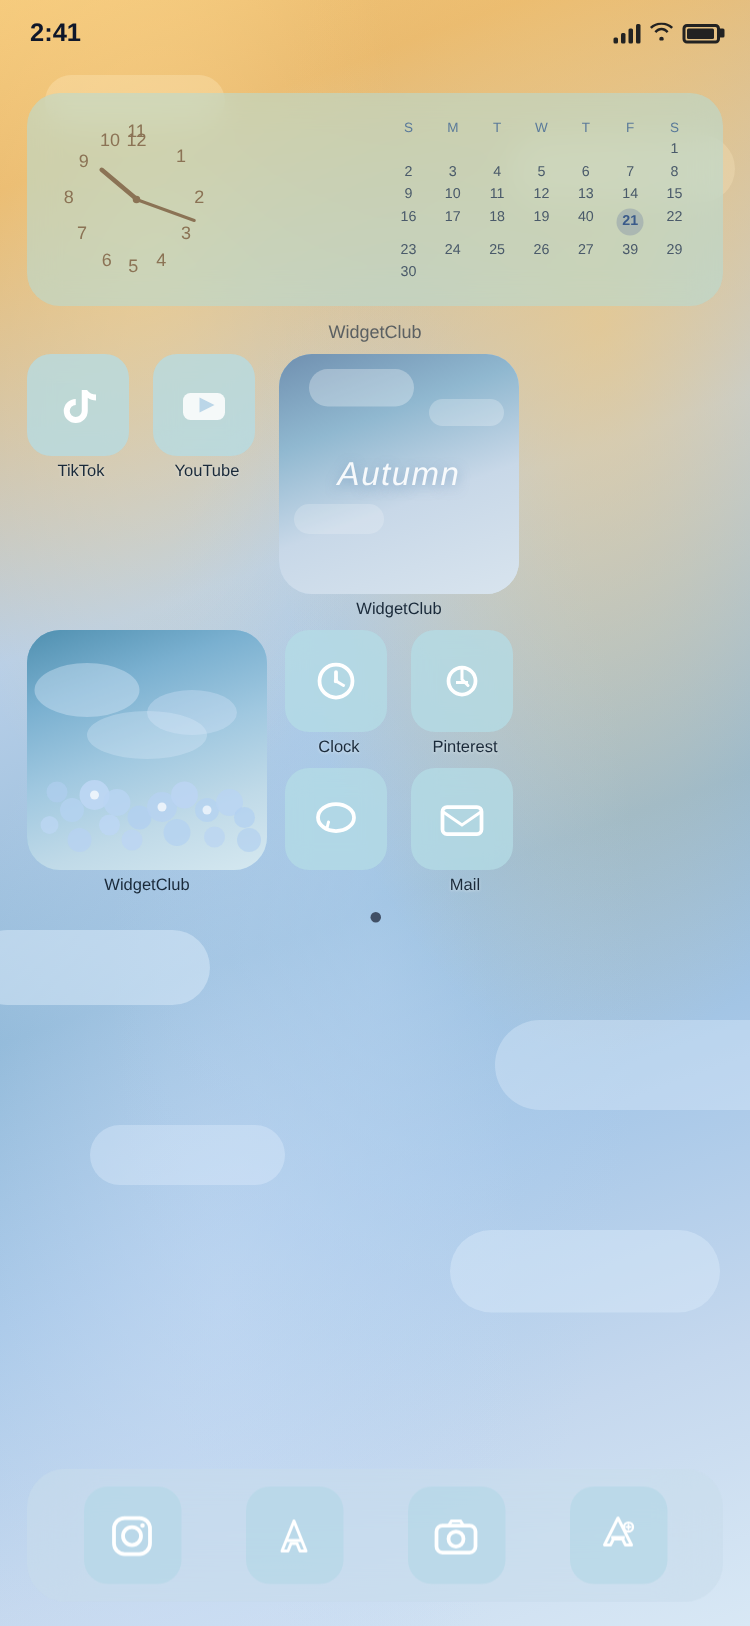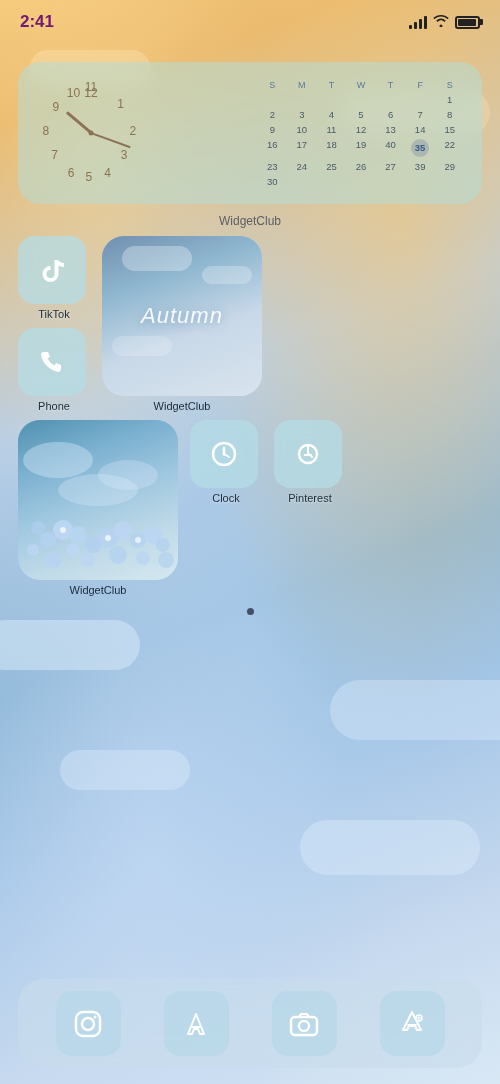--- a/index.html
+++ b/index.html
@@ -44,21 +44,21 @@
       height: 44px;
       display: flex;
       align-items: center;
       justify-content: space-between;
       padding: 0 20px;
       z-index: 10;
     }
     .status-time {
       font-size: 17px;
       font-weight: 600;
-      color: #701a75;
+      color: #0f172a;
     }
     .status-icons {
       display: flex;
       align-items: center;
       gap: 6px;
     }
     .signal-bars {
       display: flex;
       align-items: flex-end;
       gap: 2px;
@@ -449,21 +449,21 @@
         <div class="cal-cell">13</div>
         <div class="cal-cell">14</div>
         <div class="cal-cell">15</div>
 
         <div class="cal-cell">16</div>
         <div class="cal-cell">17</div>
         <div class="cal-cell">18</div>
         <div class="cal-cell">19</div>
         <div class="cal-cell">40</div>
         <div class="cal-cell">
-            <span class="cal-today">35</span>
+            <span class="cal-today">21</span>
           </div>
         <div class="cal-cell">22</div>
 
         <div class="cal-cell">23</div>
         <div class="cal-cell">24</div>
         <div class="cal-cell">25</div>
         <div class="cal-cell">26</div>
         <div class="cal-cell">27</div>
         <div class="cal-cell">39</div>
         <div class="cal-cell">29</div>
@@ -487,31 +487,32 @@
 
       <div style="display:flex; gap:12px;">
         <div class="app-item">
           <div class="app-icon">
             <svg class="icon-svg" viewBox="0 0 36 36" fill="none">
               <path d="M24 8c1.5 2 3.5 3 6 3v4c-2 0-4-.6-5.5-1.8V22a8 8 0 11-8-8v4a4 4 0 104 4v-14h3.5z" fill="white"></path>
             </svg>
           </div>
           <span class="app-label">TikTok</span>
         </div>
-      </div>
-
-      <div style="display:flex; gap:12px;">
         <div class="app-item">
           <div class="app-icon">
             <svg class="icon-svg" viewBox="0 0 36 36" fill="none">
-              <path d="M10 8h4l2 5-2.5 1.5a16 16 0 007 7L22 19l5 2v4c0 1.7-1.3 3-3 3A22 22 0 017 11a3 3 0 013-3z" fill="white"></path>
+              <rect x="4" y="10" width="28" height="18" rx="5" fill="white" fill-opacity="0.85"></rect>
+              <polygon points="15,13 25,18 15,23" fill="rgba(180,210,230,0.9)"></polygon>
             </svg>
           </div>
-          <span class="app-label">Phone</span>
-        </div>
+          <span class="app-label">YouTube</span>
+        </div>
+      </div>
+
+      <div style="display:flex; gap:12px;">
       </div>
     </div>
 
     <div style="display:flex; flex-direction:column; align-items:center;">
       <div class="big-widget">
         <div class="big-widget-inner">
 
           <div style="position:absolute;top:10px;left:20px;width:70px;height:25px;background:rgba(255,255,255,0.3);border-radius:20px;"></div>
           <div style="position:absolute;top:30px;right:10px;width:50px;height:18px;background:rgba(255,255,255,0.25);border-radius:15px;"></div>
           <div style="position:absolute;bottom:40px;left:10px;width:60px;height:20px;background:rgba(255,255,255,0.2);border-radius:15px;"></div>
@@ -579,20 +580,40 @@
             <svg class="icon-svg" viewBox="0 0 36 36" fill="none">
               <circle cx="18" cy="18" r="9" stroke="white" stroke-width="2.5" fill="none"></circle>
               <path d="M18 9v8l4 4" stroke="white" stroke-width="2" stroke-linecap="round" fill="none"></path>
               <line x1="14" y1="19" x2="22" y2="19" stroke="white" stroke-width="2"></line>
             </svg>
           </div>
           <span class="app-label">Pinterest</span>
         </div>
       </div>
 
+      <div class="small-apps-row">
+        <div class="app-item">
+          <div class="app-icon">
+            <svg class="icon-svg" viewBox="0 0 36 36" fill="none">
+              <ellipse cx="18" cy="17" rx="12" ry="9" stroke="white" stroke-width="2.5" fill="none"></ellipse>
+              <path d="M12 24l1-4" stroke="white" stroke-width="2" stroke-linecap="round"></path>
+            </svg>
+          </div>
+          <span class="app-label"></span>
+        </div>
+        <div class="app-item">
+          <div class="app-icon">
+            <svg class="icon-svg" viewBox="0 0 36 36" fill="none">
+              <rect x="5" y="10" width="26" height="18" rx="3" stroke="white" stroke-width="2.5" fill="none"></rect>
+              <path d="M5 13l13 9 13-9" stroke="white" stroke-width="2" stroke-linecap="round" fill="none"></path>
+            </svg>
+          </div>
+          <span class="app-label">Mail</span>
+        </div>
+      </div>
     </div>
   </div>
 
   <div class="page-dots">
     <div class="page-dot active"></div>
   </div>
 
   <div class="dock">
     <div class="dock-icon">
       <svg width="32" height="32" viewBox="0 0 32 32" fill="none">

